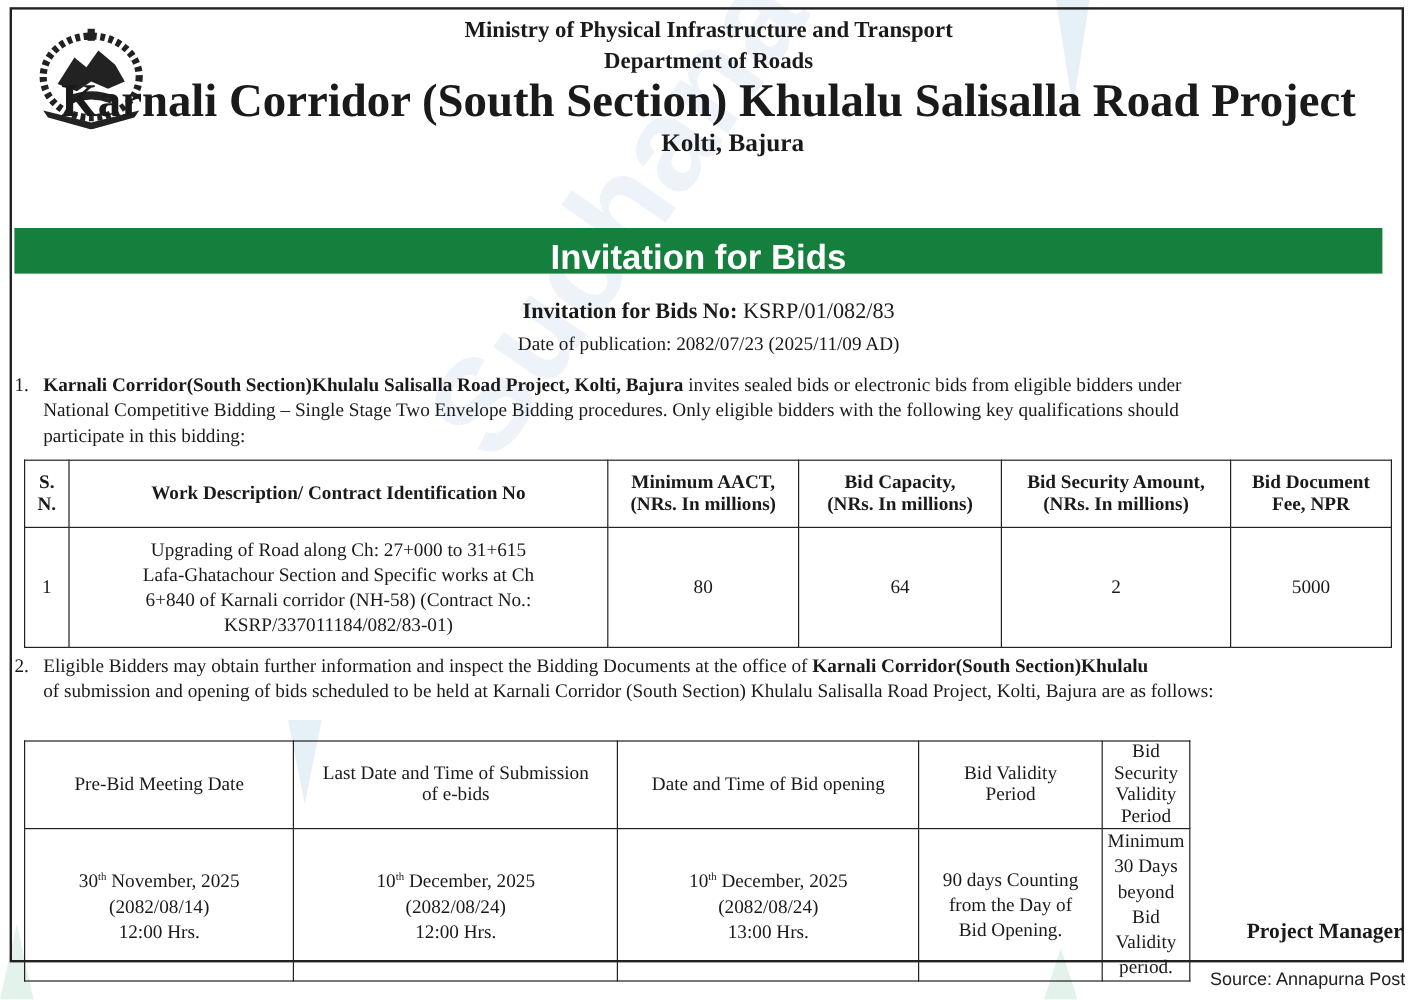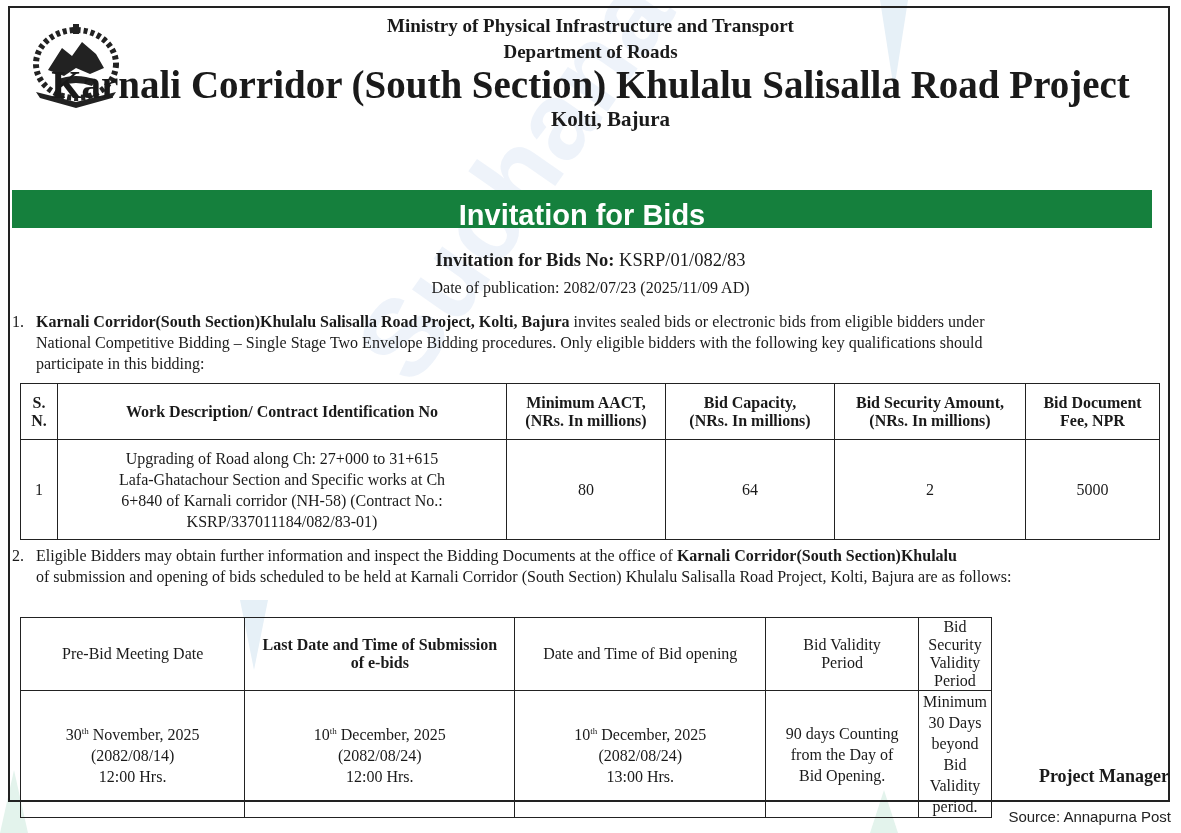--- a/index.html
+++ b/index.html
@@ -116,21 +116,21 @@
 
 <div class="para" style="top:545px;">
   <div><span class="num">2.</span><span>Eligible Bidders may obtain further information and inspect the Bidding Documents at the office of </span><b>Karnali Corridor(South Section)Khulalu</b></div>
   <div class="ind">of submission and opening of bids scheduled to be held at Karnali Corridor (South Section) Khulalu Salisalla Road Project, Kolti, Bajura are as follows:</div>
 </div>
 
 <table class="t t2" style="left:20px;top:617px;width:972px;height:141px;">
   <tbody>
       <tr style="height:60px;">
     <th style="width:222px;">Pre-Bid Meeting Date</th>
-    <th style="width:270px;font-weight:bold;"><span>Last Date and Time of Submission</span><br><span>of e-bids</span></th>
+    <th style="width:270px;"><span>Last Date and Time of Submission</span><br><span>of e-bids</span></th>
     <th style="width:250px;margin-left:24px;">Date and Time of Bid opening</th>
     <th style="width:148px;"><span>Bid Validity</span><br><span>Period</span></th>
     <th><span>Bid Security Validity</span><br><span>Period</span></th>
   </tr>
   <tr style="line-height:21px;">
     <td><span>30</span><sup>th</sup><span> November, 2025</span><br><span>(2082/08/14)</span><br><span>12:00 Hrs.</span></td>
     <td><span>10</span><sup>th</sup><span> December, 2025</span><br><span>(2082/08/24)</span><br><span>12:00 Hrs.</span></td>
     <td><span>10</span><sup>th</sup><span> December, 2025</span><br><span>(2082/08/24)</span><br><span>13:00 Hrs.</span></td>
     <td><span>90 days Counting</span><br><span>from the Day of</span><br><span>Bid Opening.</span></td>
     <td><span>Minimum 30 Days</span><br><span>beyond Bid Validity</span><br><span>period.</span></td>

